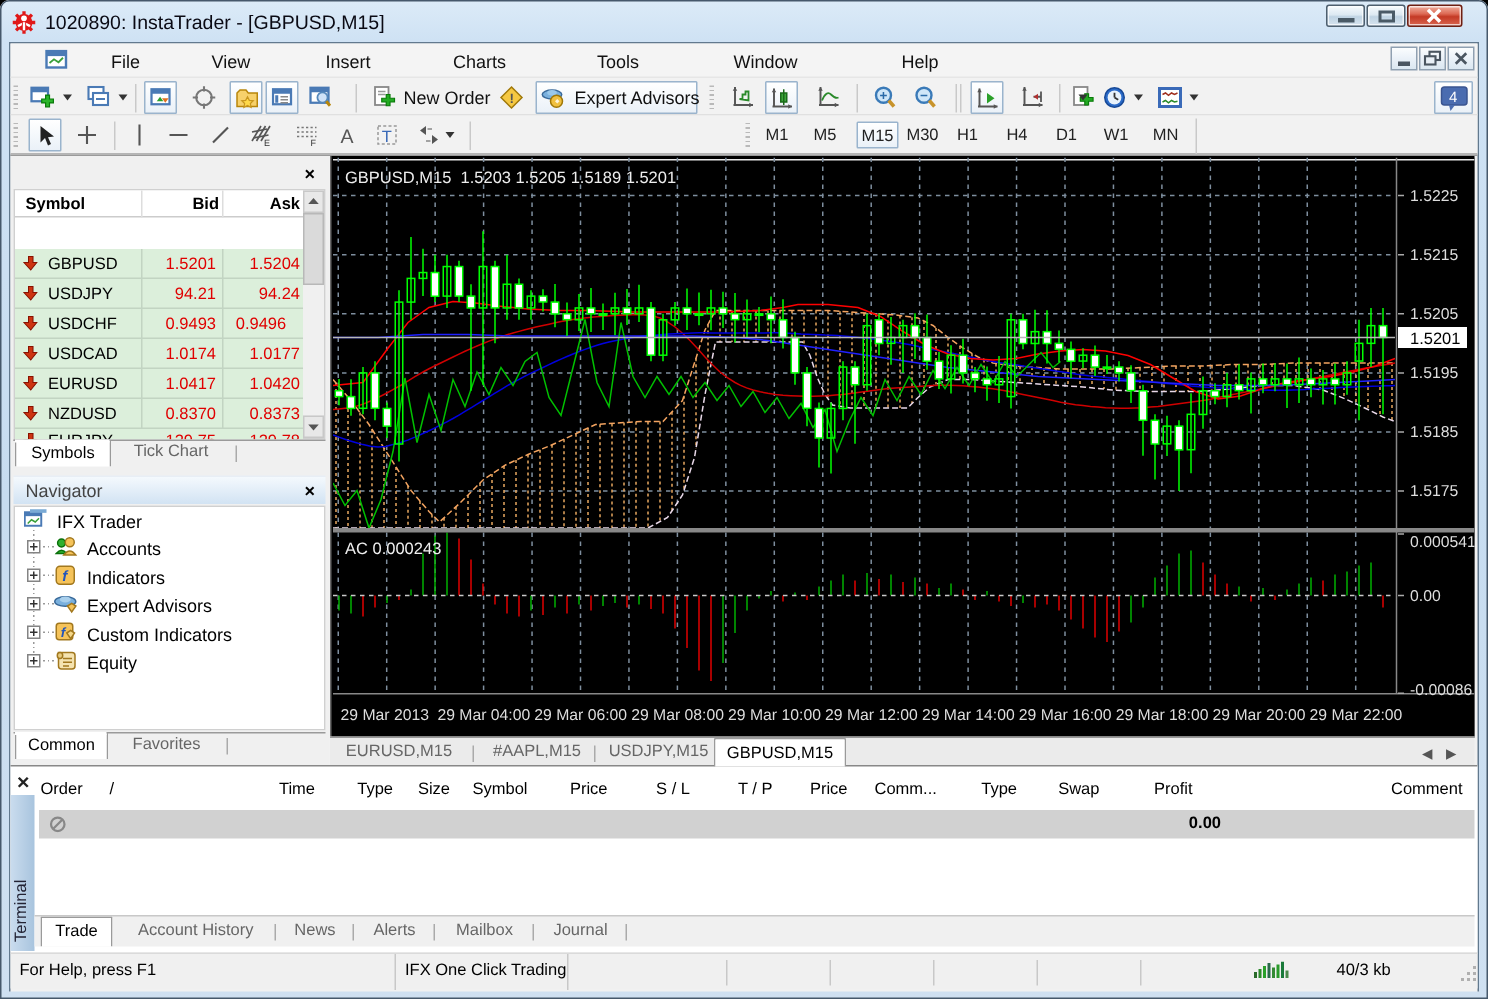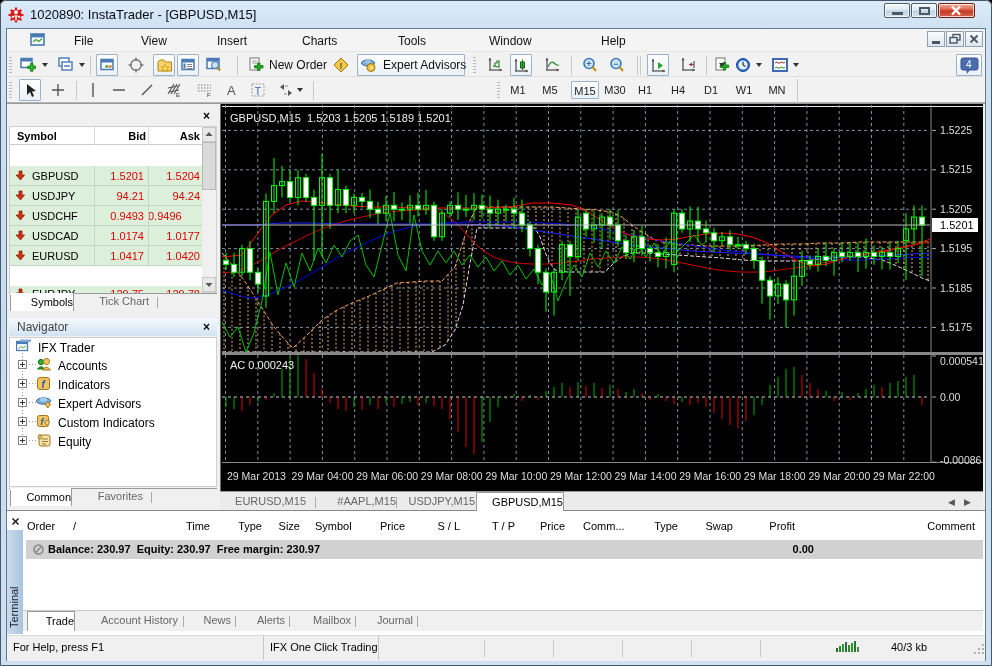--- a/index.html
+++ b/index.html
@@ -16,21 +16,21 @@
 .grip{position:absolute;width:3px;height:16px;
  background:repeating-linear-gradient(180deg,#b9b9b9 0 1px,rgba(0,0,0,0) 1px 3px)}
 .tsep{position:absolute;width:1px;height:19px;background:#c9c9c9}
 .tbtn{position:absolute;width:22px;height:22px}
 .chk{border:1px solid #9ab4cd;background:linear-gradient(#ffffff,#eaf1f8);border-radius:1px}
 .drop{position:absolute;width:0;height:0;border-left:3px solid transparent;border-right:3px solid transparent;border-top:4px solid #333}
 .per{position:absolute;height:18px;line-height:18px;text-align:center;font-size:11px;color:#222}
 .cap{position:absolute;height:19px;background:linear-gradient(#f4f9fd,#d2e3f3);
  border-top:1px solid #e8eef5;font-size:12px;color:#444;line-height:18px;padding-left:8px}
 .capx{position:absolute;font-size:12px;color:#000;font-weight:bold}
-.tab{position:absolute;height:18px;line-height:16px;font-size:11px;color:#666;text-align:right}
+.tab{position:absolute;height:18px;line-height:16px;font-size:11px;color:#666;text-align:center}
 .tabact{background:#fff;border:1px solid #9a9a9a;border-bottom:none;color:#000;border-radius:1px 1px 0 0;z-index:3}
 .vline{position:absolute;width:1px;height:11px;background:#aaa}
 .ax{fill:#DDDDDD;font-size:10.5px}
 </style></head>
 <body>
 <div id="win">
 <div id="client"></div>
 <div style="position:absolute;left:8px;top:7px;width:16px;height:16px"><svg width="16" height="16" viewBox="0 0 16 16">
 <circle cx="8" cy="8" r="5.6" fill="#e01818"></circle>
 <g stroke="#e01818" stroke-width="2.2">
@@ -375,41 +375,51 @@
       <div style="position:absolute;left:138px;top:4px;width:52px;text-align:right;color:#e00000">94.24</div>
       <div style="position:absolute;left:84px;top:0;width:1px;height:20px;background:#c2d4c2"></div>
       <div style="position:absolute;left:138px;top:0;width:1px;height:20px;background:#c2d4c2"></div>
     </div>
 <div style="position:absolute;left:10px;top:206px;width:192px;height:20px;background:#dcefdb;border-bottom:1px solid #c2d4c2">
       <div style="position:absolute;left:5px;top:4px"><svg width="11" height="11" viewBox="0 0 11 11">
           <path d="M4 1 h3 v4 h2.5 L5.5 10 1 5 h3 z" fill="#cc3311" stroke="#881100" stroke-width=".7"></path>
         </svg></div>
       <div style="position:absolute;left:22px;top:4px;color:#000">USDCHF</div>
       <div style="position:absolute;left:84px;top:4px;width:50px;text-align:right;color:#e00000">0.9493</div>
-      <div style="position:absolute;left:138px;top:4px;width:52px;text-align:left;color:#e00000">0.9496</div>
+      <div style="position:absolute;left:138px;top:4px;width:52px;text-align:center;color:#e00000">0.9496</div>
       <div style="position:absolute;left:84px;top:0;width:1px;height:20px;background:#c2d4c2"></div>
       <div style="position:absolute;left:138px;top:0;width:1px;height:20px;background:#c2d4c2"></div>
     </div>
 <div style="position:absolute;left:10px;top:226px;width:192px;height:20px;background:#dcefdb;border-bottom:1px solid #c2d4c2">
       <div style="position:absolute;left:5px;top:4px"><svg width="11" height="11" viewBox="0 0 11 11">
           <path d="M4 1 h3 v4 h2.5 L5.5 10 1 5 h3 z" fill="#cc3311" stroke="#881100" stroke-width=".7"></path>
         </svg></div>
       <div style="position:absolute;left:22px;top:4px;color:#000">USDCAD</div>
       <div style="position:absolute;left:84px;top:4px;width:50px;text-align:right;color:#e00000">1.0174</div>
       <div style="position:absolute;left:138px;top:4px;width:52px;text-align:right;color:#e00000">1.0177</div>
       <div style="position:absolute;left:84px;top:0;width:1px;height:20px;background:#c2d4c2"></div>
       <div style="position:absolute;left:138px;top:0;width:1px;height:20px;background:#c2d4c2"></div>
     </div>
 <div style="position:absolute;left:10px;top:246px;width:192px;height:20px;background:#dcefdb;border-bottom:1px solid #c2d4c2">
       <div style="position:absolute;left:5px;top:4px"><svg width="11" height="11" viewBox="0 0 11 11">
           <path d="M4 1 h3 v4 h2.5 L5.5 10 1 5 h3 z" fill="#cc3311" stroke="#881100" stroke-width=".7"></path>
         </svg></div>
       <div style="position:absolute;left:22px;top:4px;color:#000">EURUSD</div>
       <div style="position:absolute;left:84px;top:4px;width:50px;text-align:right;color:#e00000">1.0417</div>
       <div style="position:absolute;left:138px;top:4px;width:52px;text-align:right;color:#e00000">1.0420</div>
+      <div style="position:absolute;left:84px;top:0;width:1px;height:20px;background:#c2d4c2"></div>
+      <div style="position:absolute;left:138px;top:0;width:1px;height:20px;background:#c2d4c2"></div>
+    </div>
+<div style="position:absolute;left:10px;top:266px;width:192px;height:20px;background:#dcefdb;border-bottom:1px solid #c2d4c2">
+      <div style="position:absolute;left:5px;top:4px"><svg width="11" height="11" viewBox="0 0 11 11">
+          <path d="M4 1 h3 v4 h2.5 L5.5 10 1 5 h3 z" fill="#cc3311" stroke="#881100" stroke-width=".7"></path>
+        </svg></div>
+      <div style="position:absolute;left:22px;top:4px;color:#000">NZDUSD</div>
+      <div style="position:absolute;left:84px;top:4px;width:50px;text-align:right;color:#e00000">0.8370</div>
+      <div style="position:absolute;left:138px;top:4px;width:52px;text-align:right;color:#e00000">0.8373</div>
       <div style="position:absolute;left:84px;top:0;width:1px;height:20px;background:#c2d4c2"></div>
       <div style="position:absolute;left:138px;top:0;width:1px;height:20px;background:#c2d4c2"></div>
     </div>
 <div style="position:absolute;left:10px;top:286px;width:192px;height:7px;background:#dcefdb;overflow:hidden">
       <div style="position:absolute;left:5px;top:2px"><svg width="11" height="11" viewBox="0 0 11 11">
           <path d="M4 1 h3 v4 h2.5 L5.5 10 1 5 h3 z" fill="#cc3311" stroke="#881100" stroke-width=".7"></path>
         </svg></div>
       <div style="position:absolute;left:22px;top:2px">EURJPY</div>
       <div style="position:absolute;left:84px;top:2px;width:50px;text-align:right;color:#e00000">129.75</div>
       <div style="position:absolute;left:138px;top:2px;width:52px;text-align:right;color:#e00000">129.78</div>
@@ -1007,21 +1017,20 @@
       <div style="position:absolute;left:608px;width:70px;text-align:right;top:4px">Type</div>
       <div style="position:absolute;left:663px;width:70px;text-align:right;top:4px">Swap</div>
       <div style="position:absolute;left:725px;width:70px;text-align:right;top:4px">Profit</div>
       <div style="position:absolute;left:905px;width:70px;text-align:right;top:4px">Comment</div>
     </div>
 <div style="position:absolute;left:26px;top:540px;width:957px;height:19px;background:#d1d1d1">
       <svg width="11" height="11" style="position:absolute;left:7px;top:4px">
         <circle cx="5.5" cy="5.5" r="4.5" fill="none" stroke="#888" stroke-width="1.5"></circle>
         <line x1="2.5" y1="8.5" x2="8.5" y2="2.5" stroke="#888" stroke-width="1.5"></line>
       </svg>
-      <b style="position:absolute;left:22px;top:3px">Balance: 230.97&nbsp;&nbsp;Equity: 230.97&nbsp;&nbsp;Free margin: 230.97</b>
       <b style="position:absolute;left:725px;width:63px;text-align:right;top:3px">0.00</b>
     </div>
 <div style="position:absolute;left:23px;top:610px;width:960px;height:21px;background:#f0f0f0;border-top:1px solid #c8c8c8">
       <div class="tab tabact" style="left:4px;top:0px;width:48px;height:20px;line-height:18px">Trade</div>
       <div class="tab" style="left:60px;top:1px;width:95px">Account History</div>
       <div class="vline" style="left:160px;top:5px"></div>
       <div class="tab" style="left:166px;top:1px;width:42px">News</div>
       <div class="vline" style="left:212px;top:5px"></div>
       <div class="tab" style="left:218px;top:1px;width:44px">Alerts</div>
       <div class="vline" style="left:266px;top:5px"></div>

